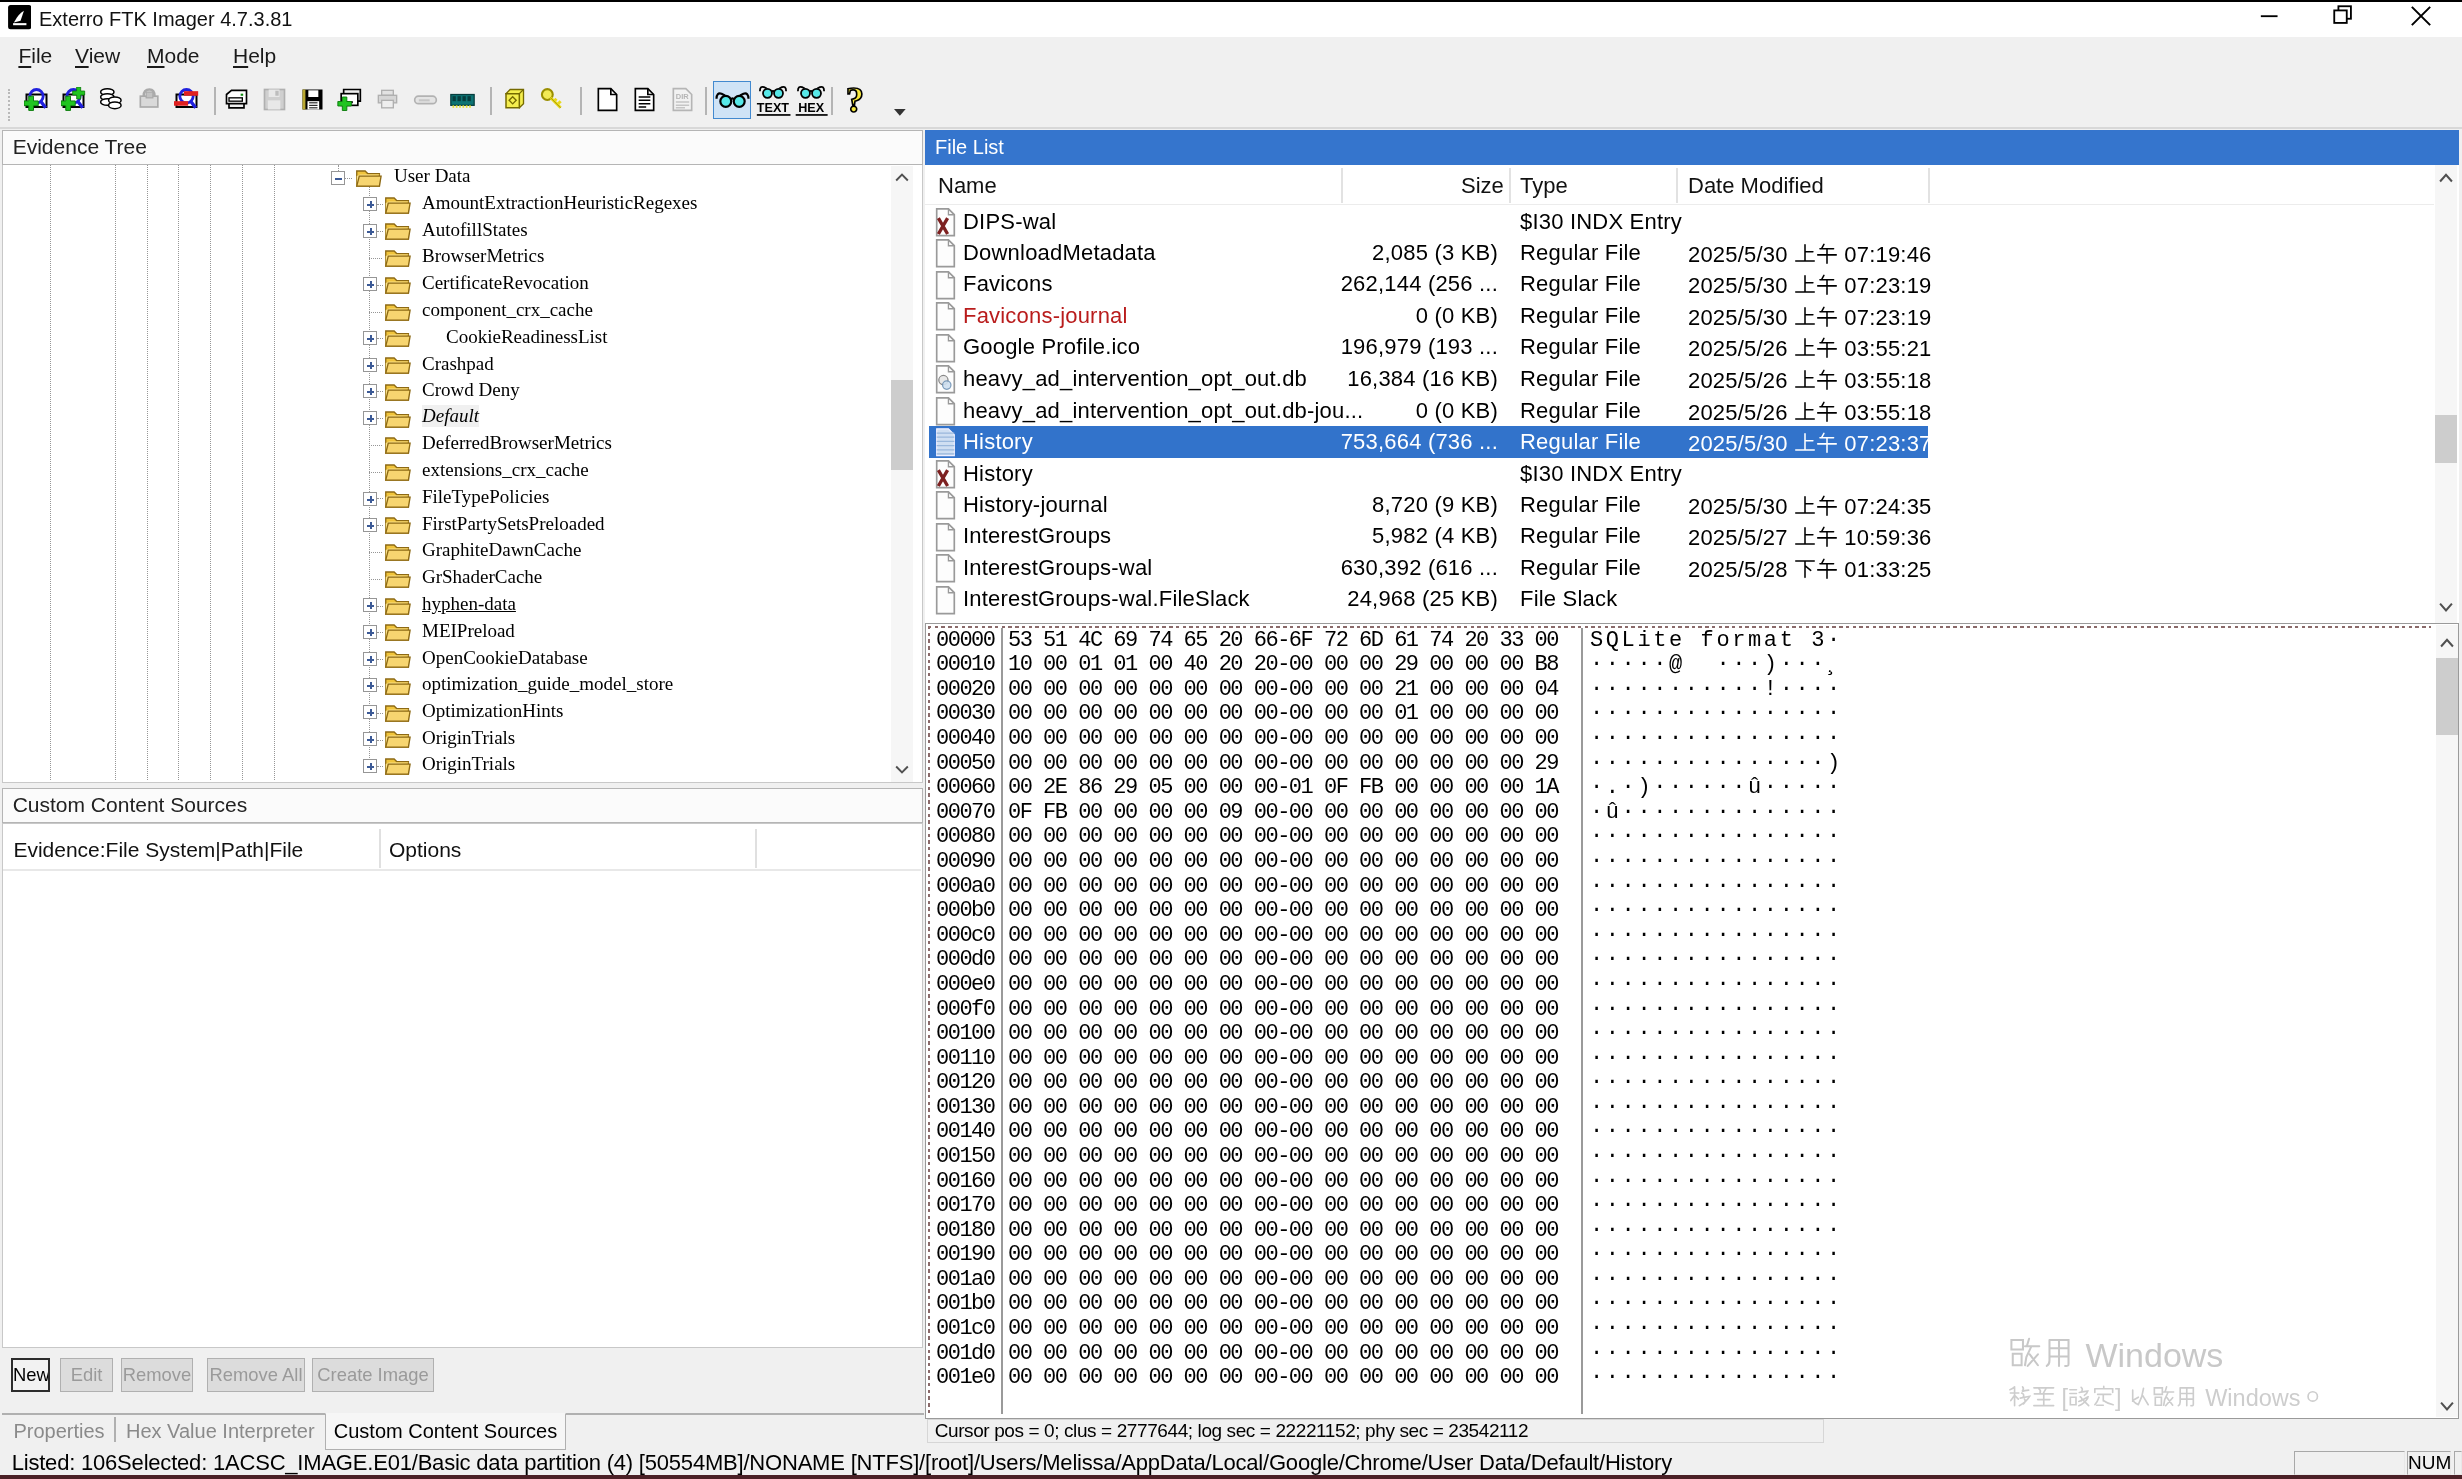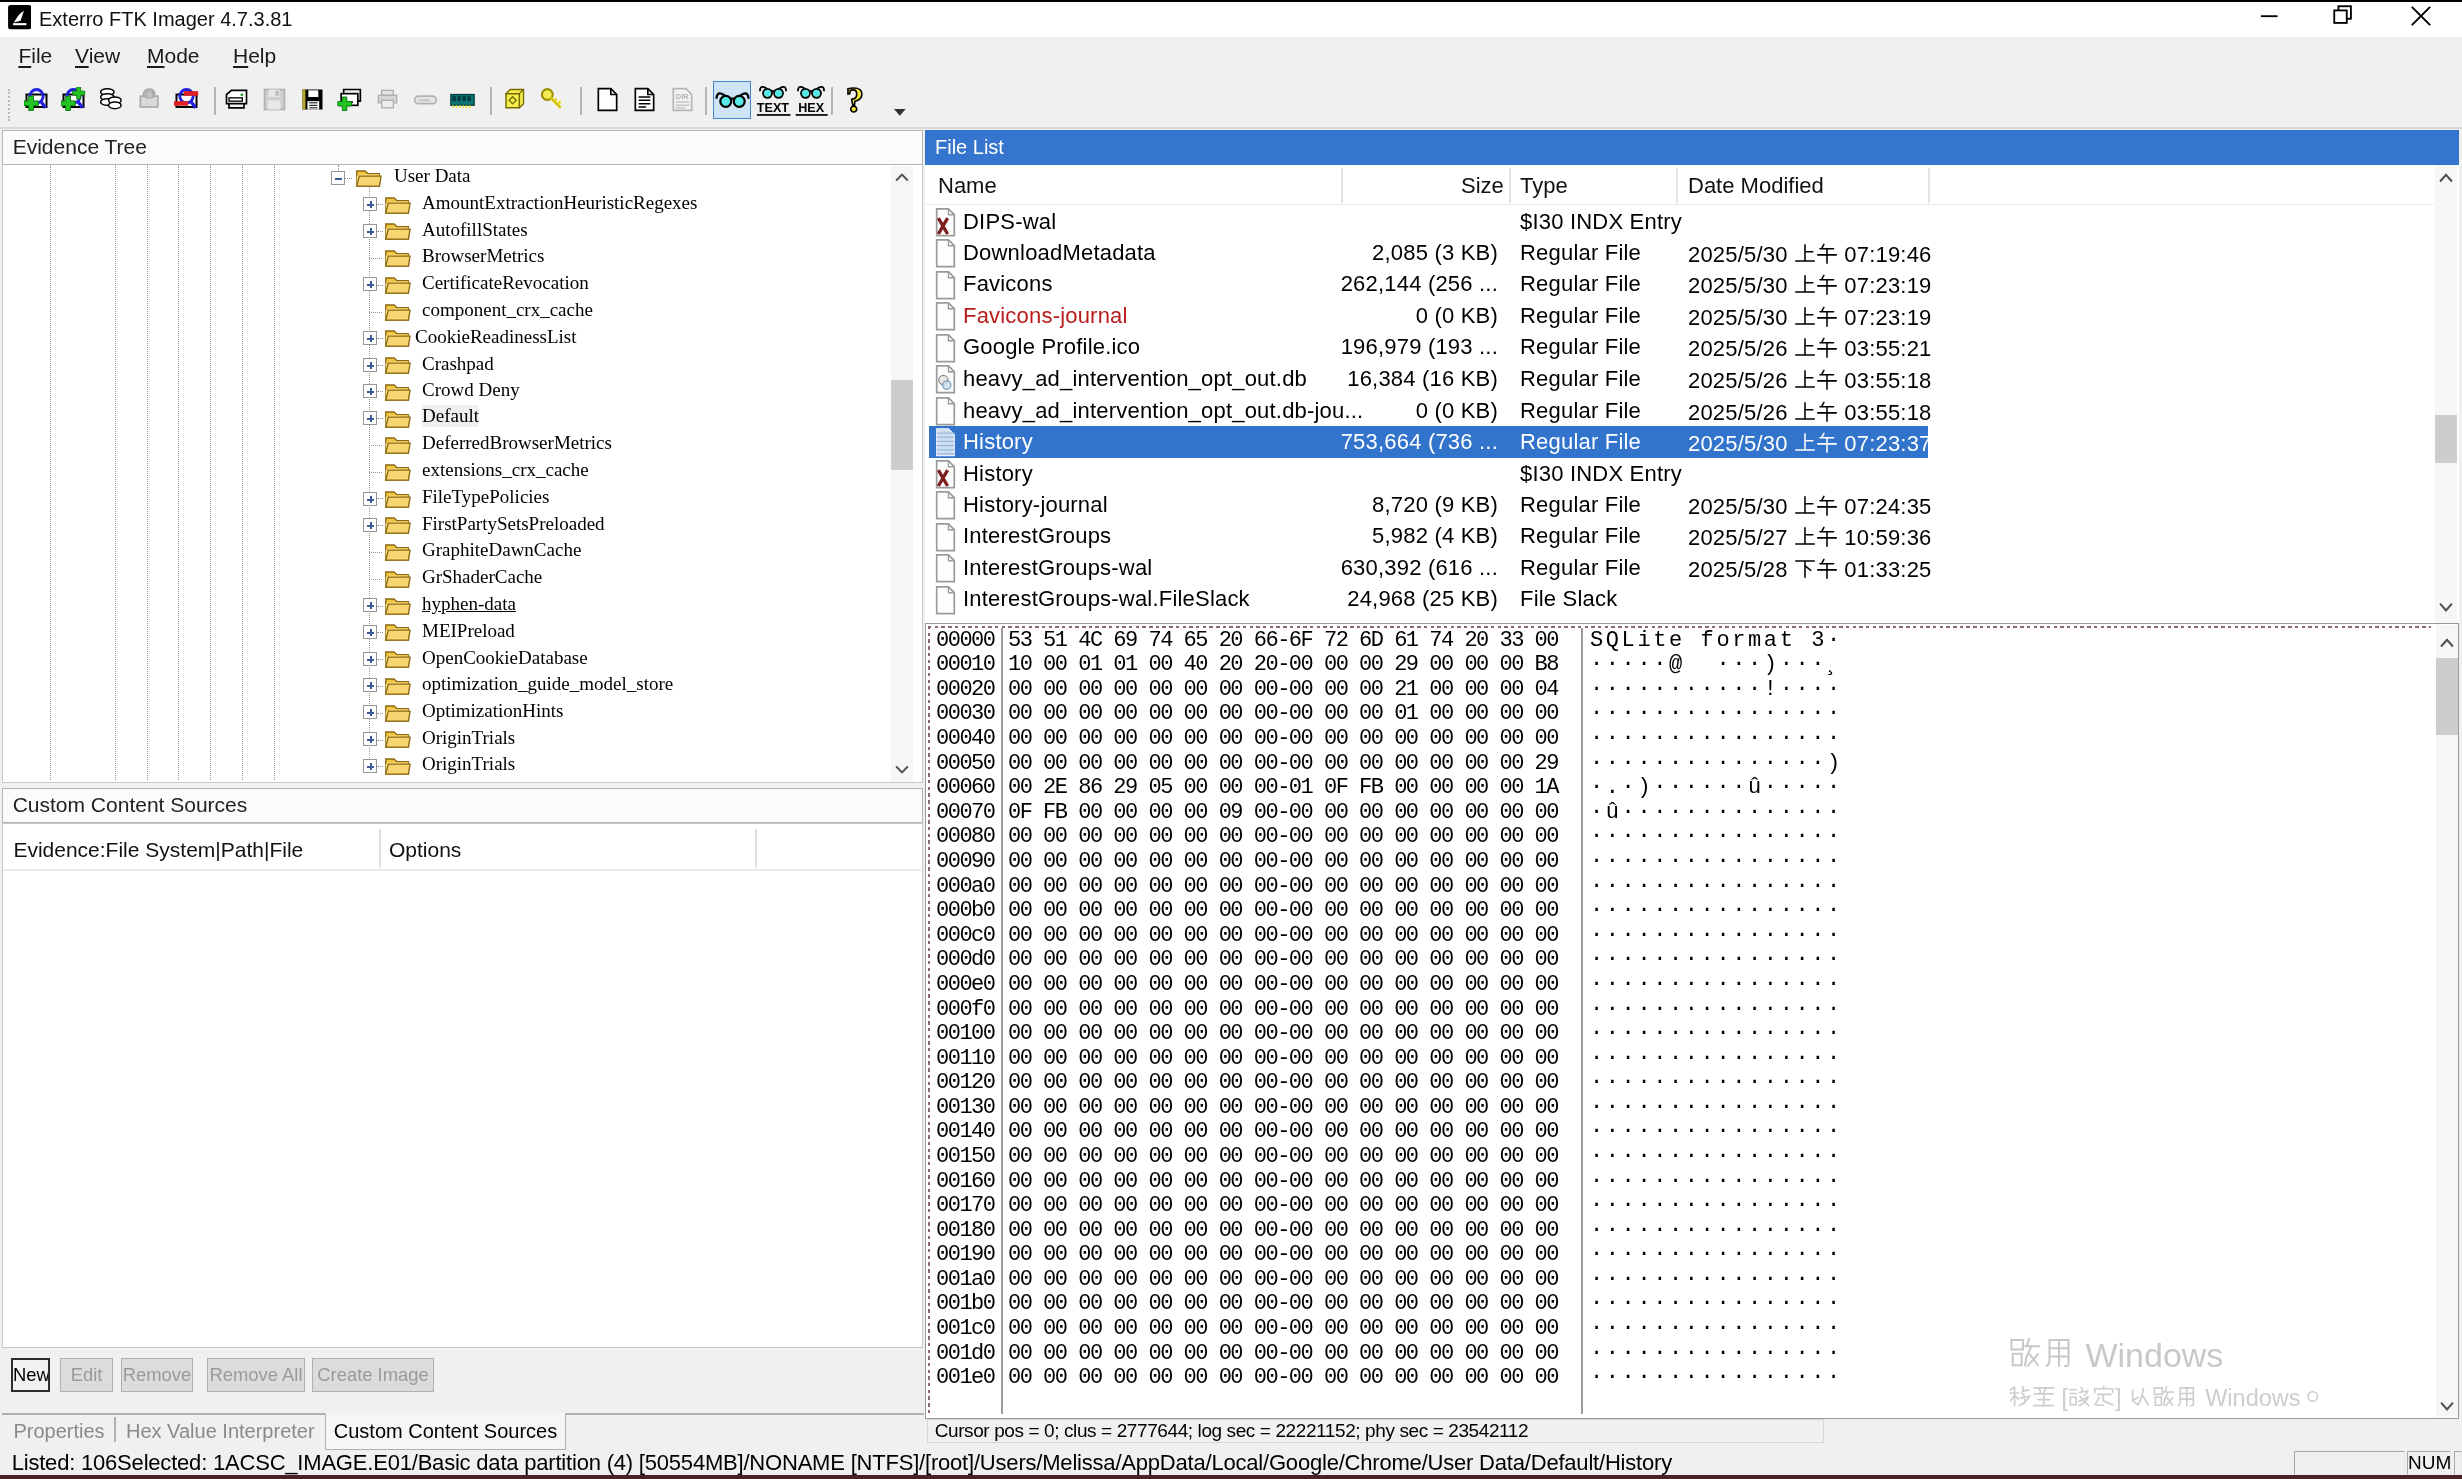--- a/index.html
+++ b/index.html
@@ -304,21 +304,21 @@
 <div class="expander abs" style="left:363px;top:331px">
     <span class="h"></span>
     <span class="v"></span>
   </div>
 <div class="hguide abs" style="left:377px;top:338px;width:5.9px"></div>
 <svg class="abs" style="left:384px;top:326px;" width="27" height="23.5" viewBox="0 0 32 28">
     <path d="M2 6 L12 6 L15 9 L29 9 L29 24 L2 24 Z" fill="#f0c43c" stroke="#8d6914" stroke-width="1.6"></path>
     <path d="M2 12 L6 10 L29 10 L29 11 L5 13 L3 24 L2 24 Z" fill="#fbe28a"></path>
     <path d="M2 24 L5 12 L31 12 L29 24 Z" fill="#f7d570" stroke="#8d6914" stroke-width="1.6"></path>
   </svg>
-<div class="treerow abs" style="left:415px;top:326px;">CookieReadinessList</div>
+<div class="treerow abs" style="left:446px;top:326px;">CookieReadinessList</div>
 <div class="expander abs" style="left:363px;top:358px">
     <span class="h"></span>
     <span class="v"></span>
   </div>
 <div class="hguide abs" style="left:377px;top:365px;width:5.9px"></div>
 <svg class="abs" style="left:384px;top:353px;" width="27" height="23.5" viewBox="0 0 32 28">
     <path d="M2 6 L12 6 L15 9 L29 9 L29 24 L2 24 Z" fill="#f0c43c" stroke="#8d6914" stroke-width="1.6"></path>
     <path d="M2 12 L6 10 L29 10 L29 11 L5 13 L3 24 L2 24 Z" fill="#fbe28a"></path>
     <path d="M2 24 L5 12 L31 12 L29 24 Z" fill="#f7d570" stroke="#8d6914" stroke-width="1.6"></path>
   </svg>
@@ -337,21 +337,21 @@
 <div class="expander abs" style="left:363px;top:411px">
     <span class="h"></span>
     <span class="v"></span>
   </div>
 <div class="hguide abs" style="left:377px;top:418px;width:5.9px"></div>
 <svg class="abs" style="left:384px;top:407px;" width="27" height="23.5" viewBox="0 0 32 28">
     <path d="M2 6 L12 6 L15 9 L29 9 L29 24 L2 24 Z" fill="#f0c43c" stroke="#8d6914" stroke-width="1.6"></path>
     <path d="M2 12 L6 10 L29 10 L29 11 L5 13 L3 24 L2 24 Z" fill="#fbe28a"></path>
     <path d="M2 24 L5 12 L31 12 L29 24 Z" fill="#f7d570" stroke="#8d6914" stroke-width="1.6"></path>
   </svg>
-<div class="treerow abs" style="left:422px;top:405px;background:#f0f0f0;">Default</div>
+<div class="treerow abs" style="left:422px;top:405px;background:#f0f0f0;font-style:italic;">Default</div>
 <div class="hguide abs" style="left:369px;top:445px;width:13.4px"></div>
 <svg class="abs" style="left:384px;top:433px;" width="27" height="23.5" viewBox="0 0 32 28">
     <path d="M2 6 L12 6 L15 9 L29 9 L29 24 L2 24 Z" fill="#f0c43c" stroke="#8d6914" stroke-width="1.6"></path>
     <path d="M2 12 L6 10 L29 10 L29 11 L5 13 L3 24 L2 24 Z" fill="#fbe28a"></path>
     <path d="M2 24 L5 12 L31 12 L29 24 Z" fill="#f7d570" stroke="#8d6914" stroke-width="1.6"></path>
   </svg>
 <div class="treerow abs" style="left:422px;top:432px;">DeferredBrowserMetrics</div>
 <div class="hguide abs" style="left:369px;top:472px;width:13.4px"></div>
 <svg class="abs" style="left:384px;top:460px;" width="27" height="23.5" viewBox="0 0 32 28">
     <path d="M2 6 L12 6 L15 9 L29 9 L29 24 L2 24 Z" fill="#f0c43c" stroke="#8d6914" stroke-width="1.6"></path>

